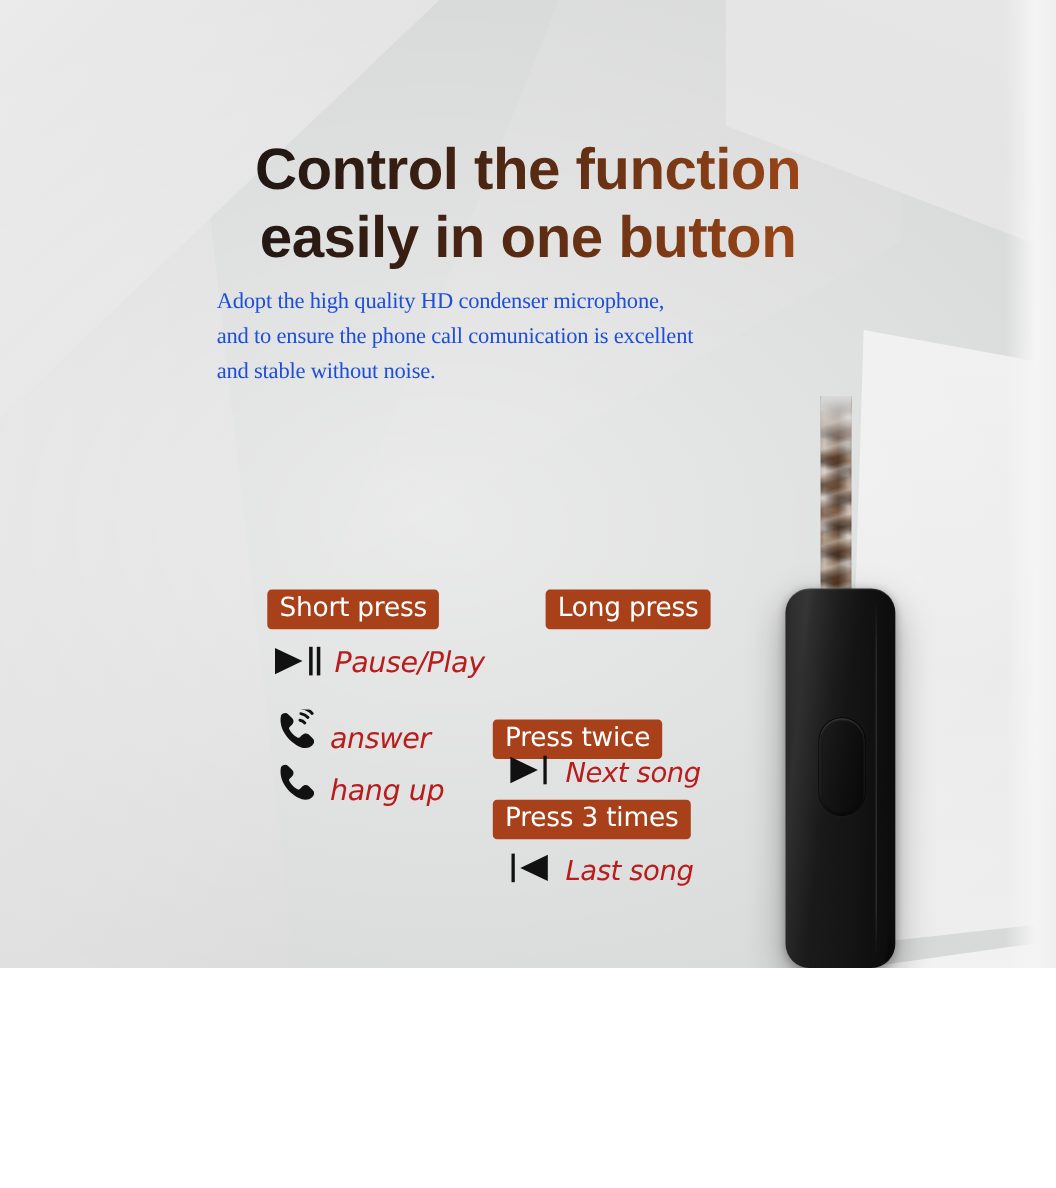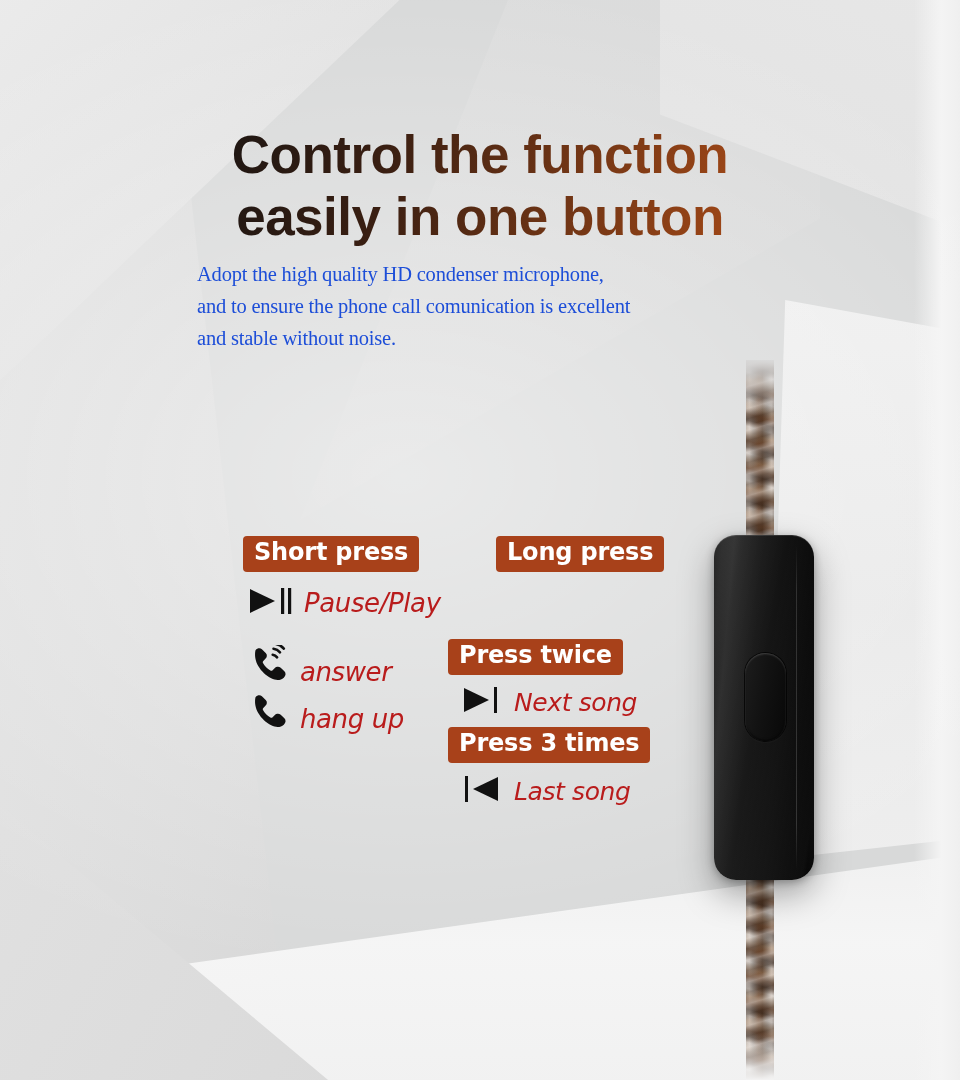--- a/index.html
+++ b/index.html
@@ -9,21 +9,21 @@
     padding: 0;
     width: 960px;
     height: 1080px;
     overflow: hidden;
     font-family: "Liberation Sans", "DejaVu Sans", sans-serif;
   }
 
   #page {
     position: relative;
     width: 960px;
-    height: 1080px;
+    height: 880px;
     background: #d8d9d9;
     overflow: hidden;
   }
 
   
   .facet { position: absolute; pointer-events: none; }
 
   .facet-tl {
     left: -10px; top: -10px; width: 420px; height: 400px;
     background: linear-gradient(135deg, #ebebeb 0%, #e4e4e4 45%, #dcdcdc 100%);
@@ -111,21 +111,21 @@
   }
 
   
   .legend { position: absolute; left: 0; top: 0; width: 960px; height: 1080px; }
 
   .badge {
     position: absolute;
     background: #a8411a;
     color: #ffffff;
     font-size: 24px;
-    font-weight: bold;
+    font-weight: normal;
     border-radius: 4px;
     padding: 4px 11px 6px 11px;
     line-height: 1.08;
     white-space: nowrap;
     font-family: "DejaVu Sans", "Liberation Sans", sans-serif;
     letter-spacing: -0.2px;
   }
 
   .entry {
     position: absolute;
@@ -141,21 +141,21 @@
   }
   .entry .label { line-height: 1; }
   .entry .glyph {
     display: inline-flex;
     align-items: center;
     line-height: 1;
   }
 
   .badge-short { left: 243px; top: 536px; }
   .badge-long  { left: 448px; top: 536px; margin-left: 48px; }
-  .badge-twice { left: 448px; top: 639px; }
+  .badge-twice { left: 448px; top: 654px; }
   .badge-three { left: 448px; top: 727px; }
 
   .entry-pauseplay { left: 248px; top: 586px; }
   .entry-answer    { left: 248px; top: 645px; }
   .entry-hangup    { left: 248px; top: 692px; }
   .entry-decline   { left: 457px; top: 586px; }
   .entry-next      { left: 462px; top: 685px; }
   .entry-last      { left: 462px; top: 774px; }
 
   .entry-decline .label,

